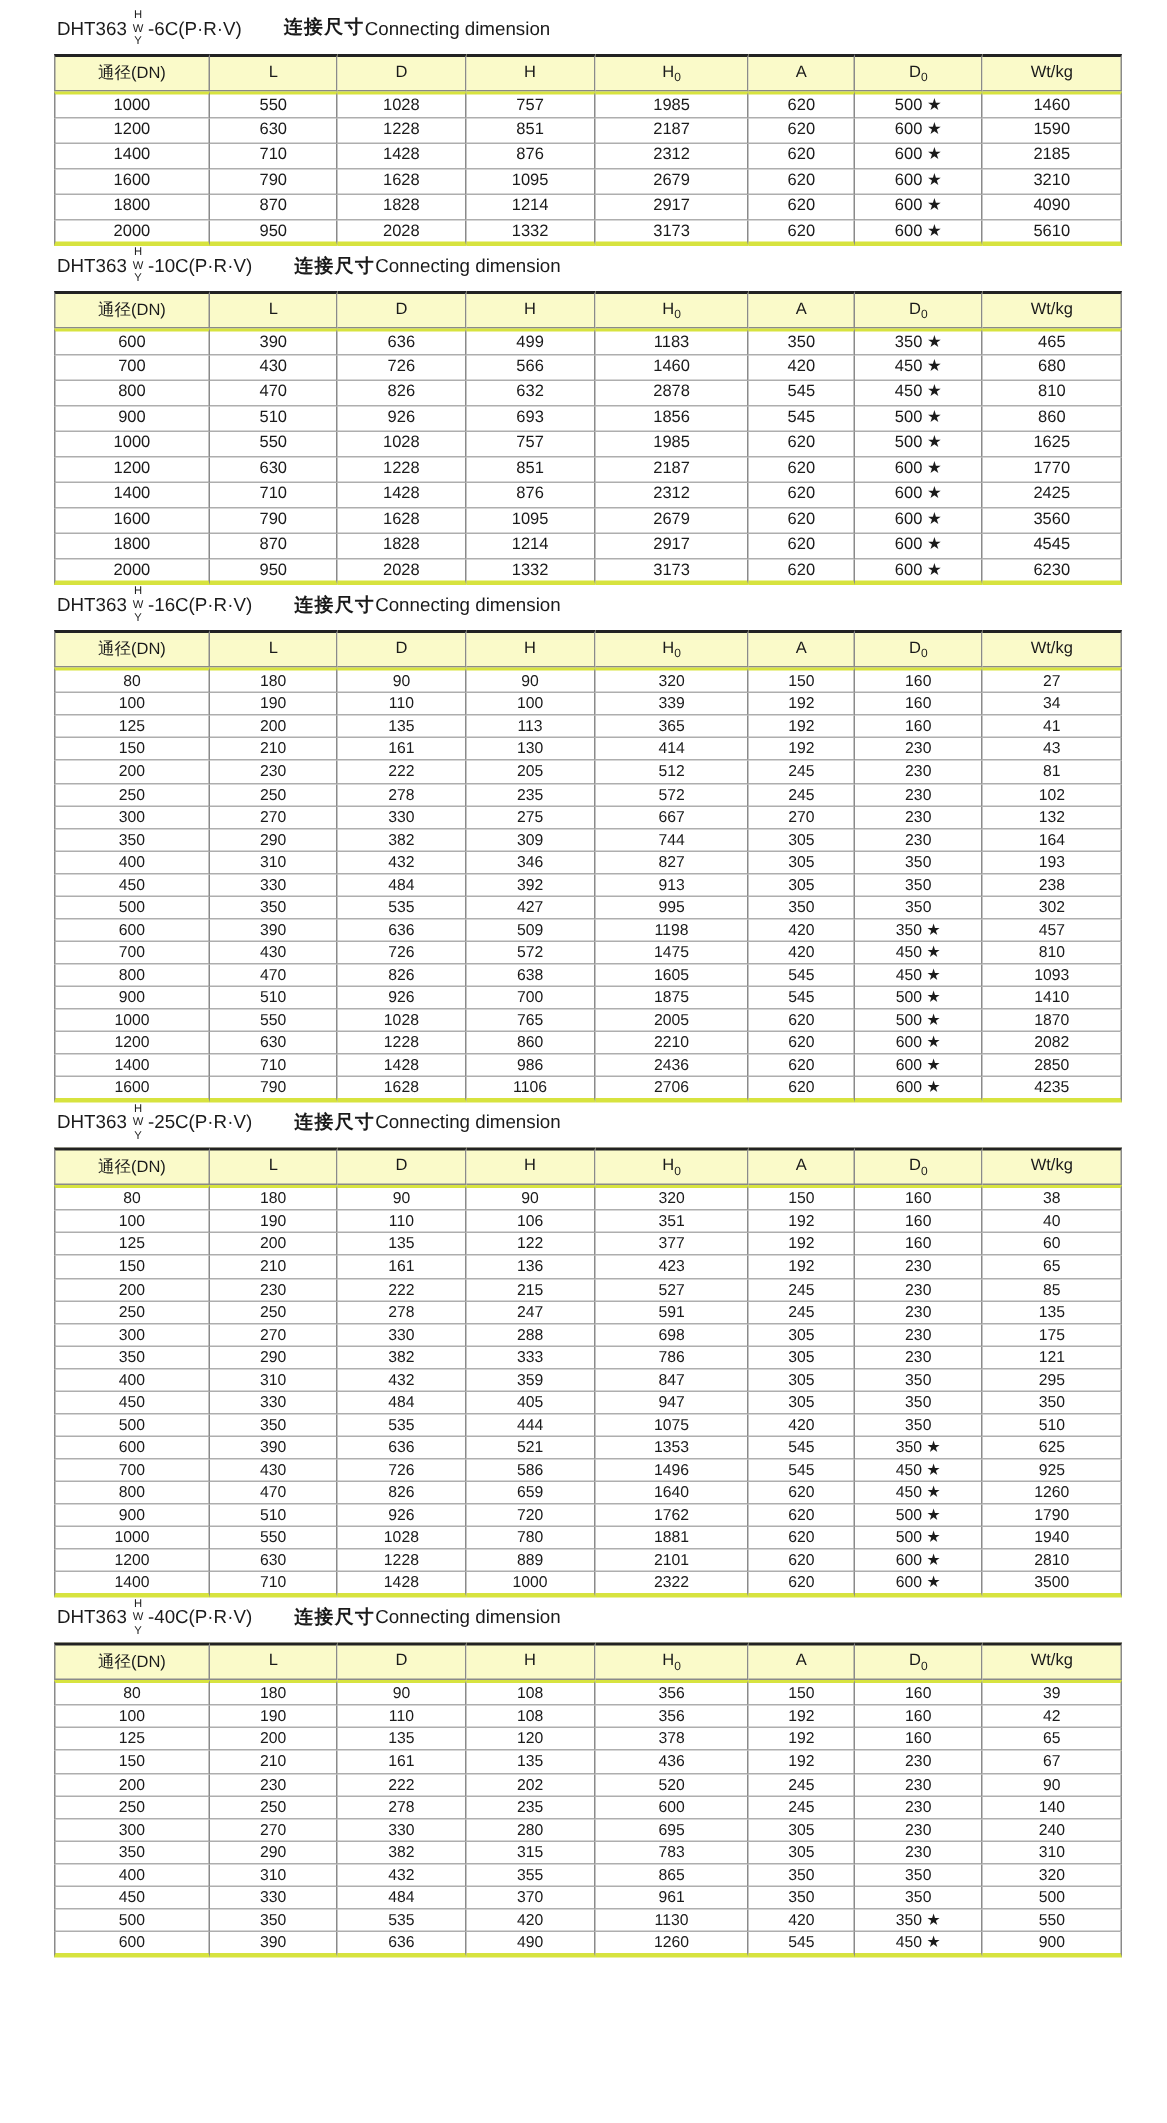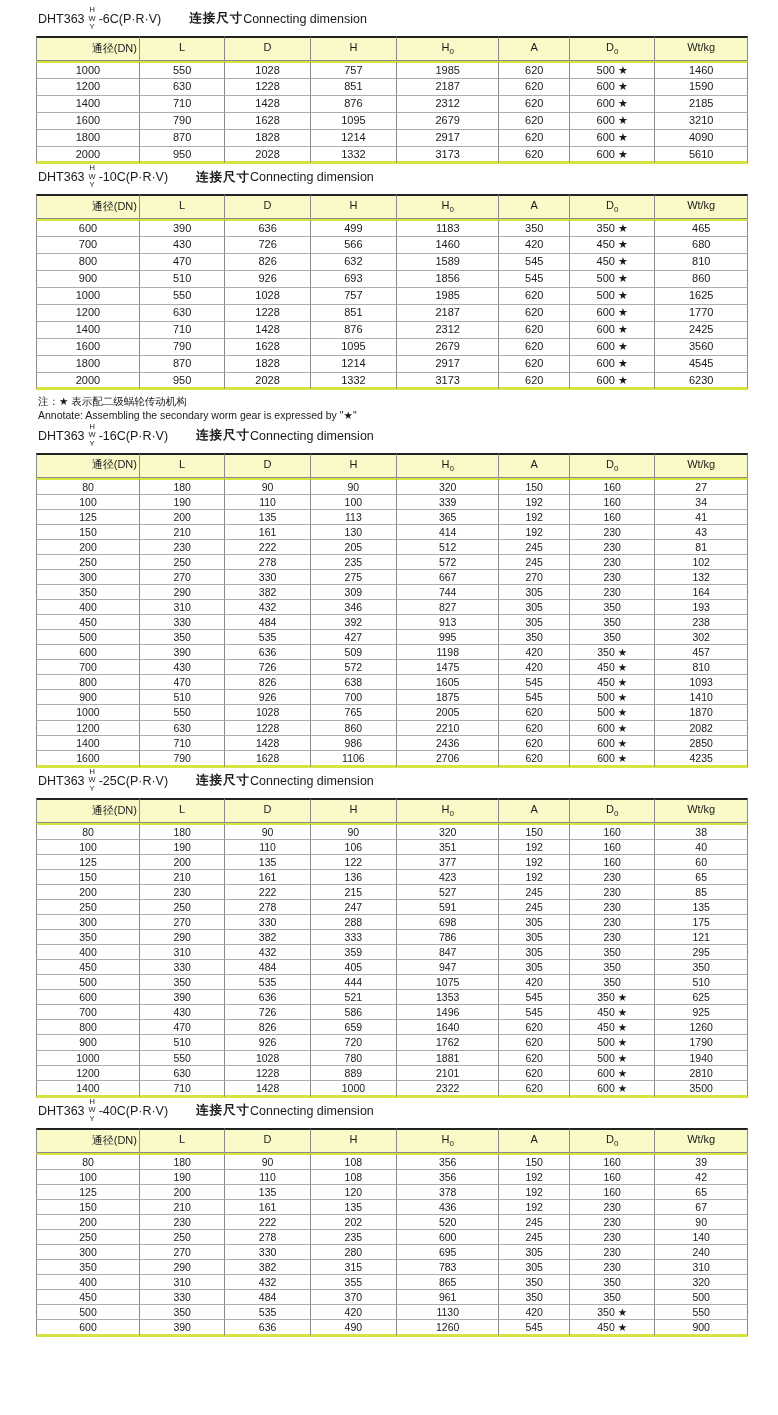--- a/index.html
+++ b/index.html
@@ -63,21 +63,21 @@
     background: #fafac9;
     font-weight: 400;
     font-size: 11px;
     text-align: center;
     height: 25px;
     padding: 2px;
     border-top: 2px solid #222222;
     border-bottom: 1px solid #8a8a8a;
     border-right: 1px solid #8a8a8a;
   }
-  table.dim th:first-child { border-left: 1px solid #8a8a8a; text-align: right; }
+  table.dim th:first-child { border-left: 1px solid #8a8a8a; }
   table.dim th sub { font-size: 8px; }
 
   table.dim tbody td {
     text-align: center;
     padding: 1px 2px;
     line-height: 1.15;
     border-bottom: 1px solid #aeaeae;
     border-right: 1px solid #8a8a8a;
   }
   table.dim tbody td:first-child { border-left: 1px solid #8a8a8a; }
@@ -254,21 +254,21 @@
             <td>1460</td>
             <td>420</td>
             <td>450 ★</td>
             <td>680</td>
           </tr>
           <tr>
             <td>800</td>
             <td>470</td>
             <td>826</td>
             <td>632</td>
-            <td>1589</td>
+            <td>2878</td>
             <td>545</td>
             <td>450 ★</td>
             <td>810</td>
           </tr>
           <tr>
             <td>900</td>
             <td>510</td>
             <td>926</td>
             <td>693</td>
             <td>1856</td>
@@ -331,24 +331,20 @@
             <td>950</td>
             <td>2028</td>
             <td>1332</td>
             <td>3173</td>
             <td>620</td>
             <td>600 ★</td>
             <td>6230</td>
           </tr>
         </tbody>
     </table>
-    <div class="note">
-      <div>注：★ 表示配二级蜗轮传动机构</div>
-      <div>Annotate: Assembling the secondary worm gear is expressed by "★"</div>
-    </div>
   </section>
 
   <section class="block blk-gap-3">
     <h2 class="ttl">
       <span>DHT363</span>
       <span class="stack">
         <span>H</span>
         <span>W</span>
         <span>Y</span>
       </span>

